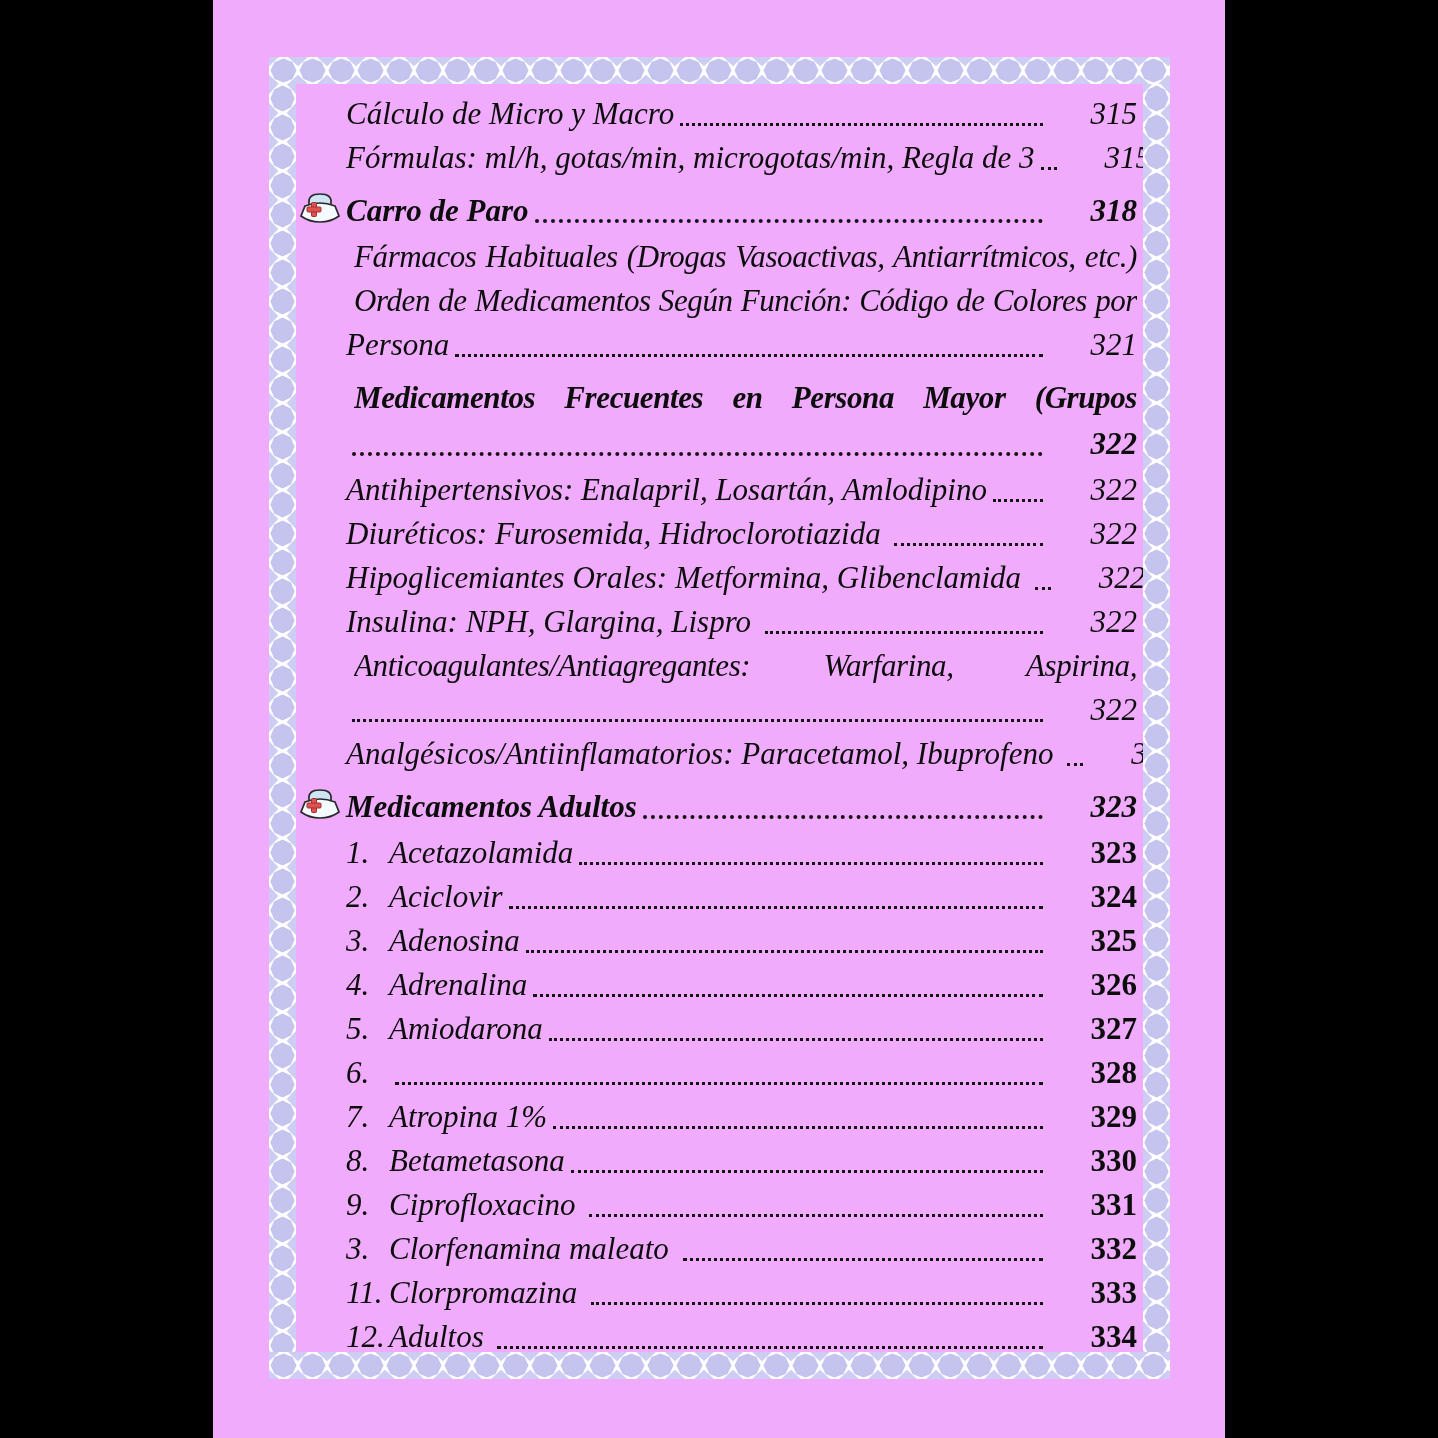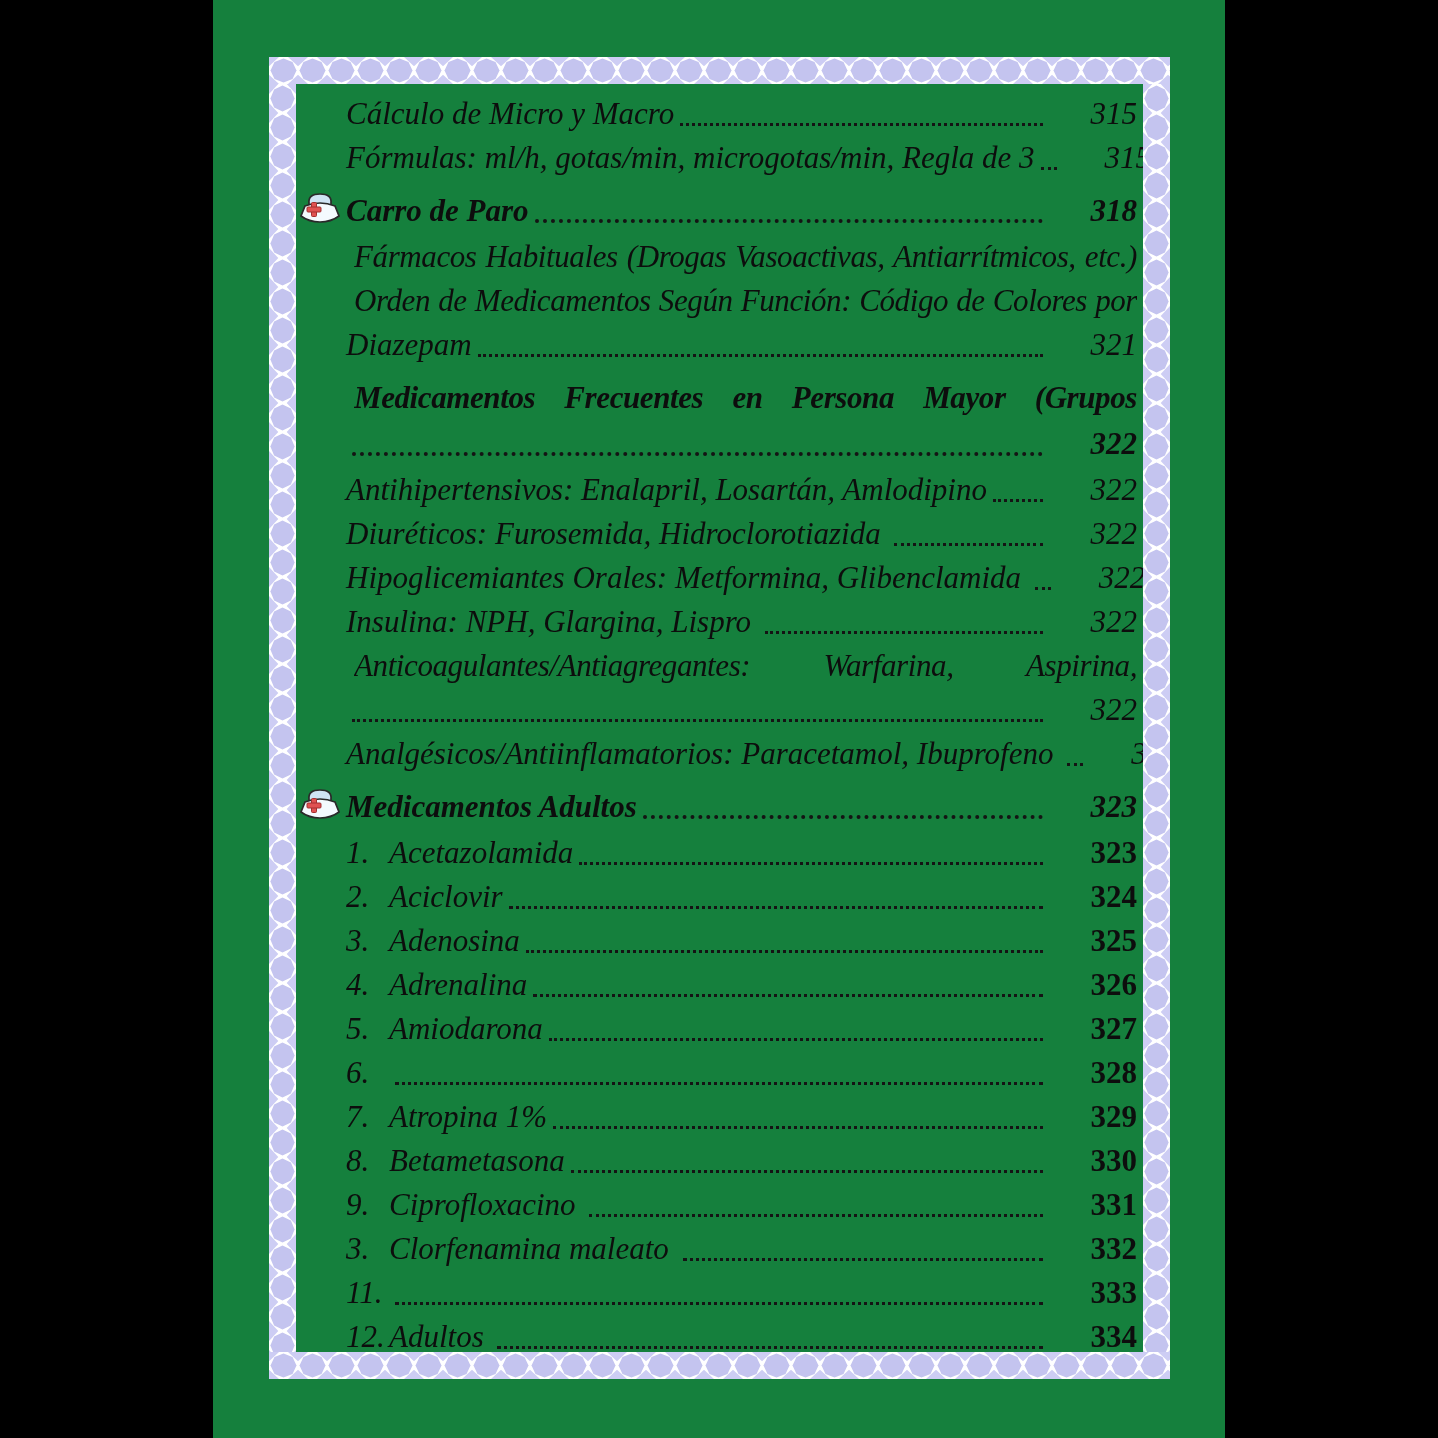--- a/index.html
+++ b/index.html
@@ -1,18 +1,18 @@
 <!DOCTYPE html>
 <html><head>
 <meta charset="utf-8">
 <style>
   * { margin:0; padding:0; box-sizing:border-box; }
   html,body { width:1438px; height:1438px; background:#ffffff; overflow:hidden; }
   body { font-family:"Liberation Serif", serif; color:#0d0d0d; }
-  .stage { position:relative; width:1438px; height:1438px; background:#15803d; }
+  .stage { position:relative; width:1438px; height:1438px; background:#f0abfc; }
 
   .black-bar { position:absolute; top:0; bottom:0; width:213px; background:#000000; }
   .black-bar.left  { left:0; }
   .black-bar.right { right:0; }
 
   .frame { position:absolute; left:269px; top:57px; width:901px; height:1322px;
            display:grid; grid-template-rows:27px 1fr 27px; grid-template-columns:27px 1fr 27px; }
   .lat { overflow:hidden; display:flex; background:#ffffff; }
   .lat.h { flex-direction:row; }
   .lat.v { flex-direction:column; }
@@ -1300,21 +1300,21 @@
                 </g>
               </svg>
             </span>
             <span class="txt">Carro de Paro</span>
             <span class="leader"></span>
             <span class="pg">318</span>
           </div>
           <div class="jrow tight"><span>Fármacos Habituales (Drogas Vasoactivas, Antiarrítmicos, etc.)</span> </div>
           <div class="jrow tight"><span>Orden de Medicamentos Según Función: Código de Colores por</span></div>
           <div class="row" style="margin-top:0">
-            <span class="txt">Diazepam</span>
+            <span class="txt">Persona</span>
             <span class="leader"></span>
             <span class="pg">321</span>
           </div>
           <div class="jrow section tight"><span>Medicamentos Frecuentes en Persona Mayor (Grupos Genéricos)</span></div>
           <div class="row section" style="margin-top:0">
             <span class="leader"></span>
             <span class="pg">322</span>
           </div>
           <div class="row">
             <span class="txt">Antihipertensivos: Enalapril, Losartán, Amlodipino</span>
@@ -1415,20 +1415,21 @@
             <span class="pg">331</span>
           </div>
           <div class="row numbered">
             <span class="num">3.</span>
             <span class="txt">Clorfenamina maleato </span>
             <span class="leader"></span>
             <span class="pg">332</span>
           </div>
           <div class="row numbered">
             <span class="num">11.</span>
+            <span class="txt">Clorpromazina </span>
             <span class="leader"></span>
             <span class="pg">333</span>
           </div>
           <div class="row numbered">
             <span class="num">12.</span>
             <span class="txt">Adultos </span>
             <span class="leader"></span>
             <span class="pg">334</span>
           </div>
         </div>

